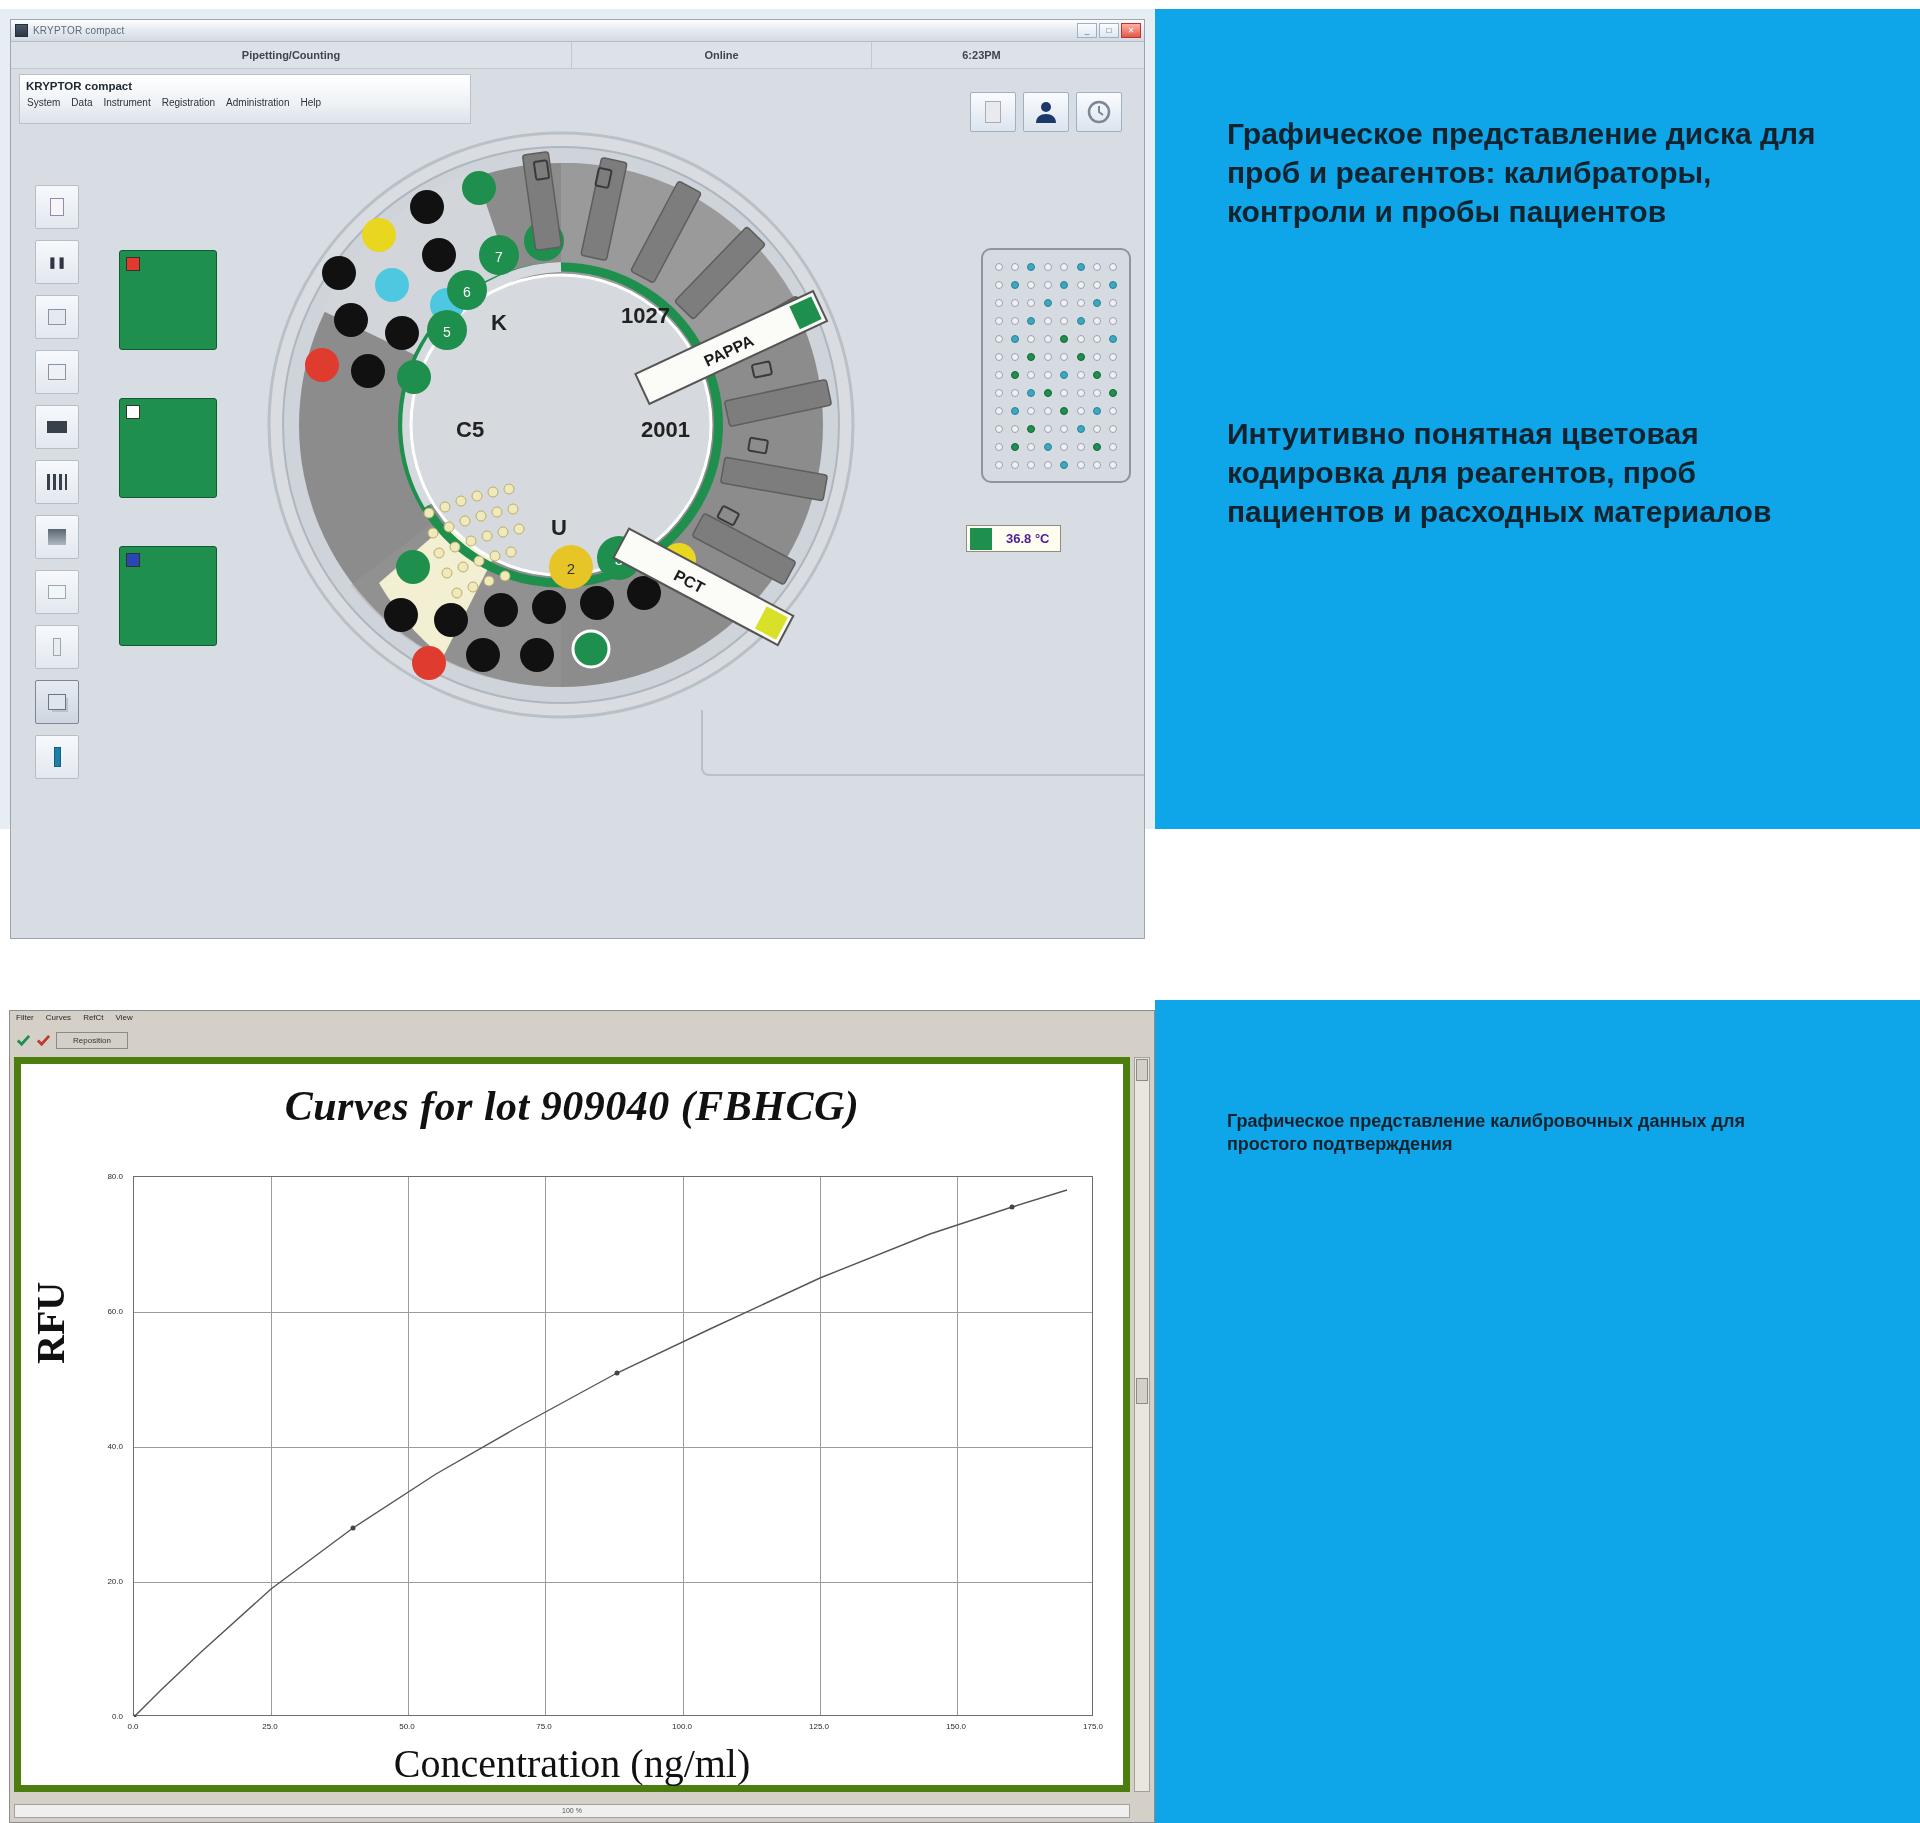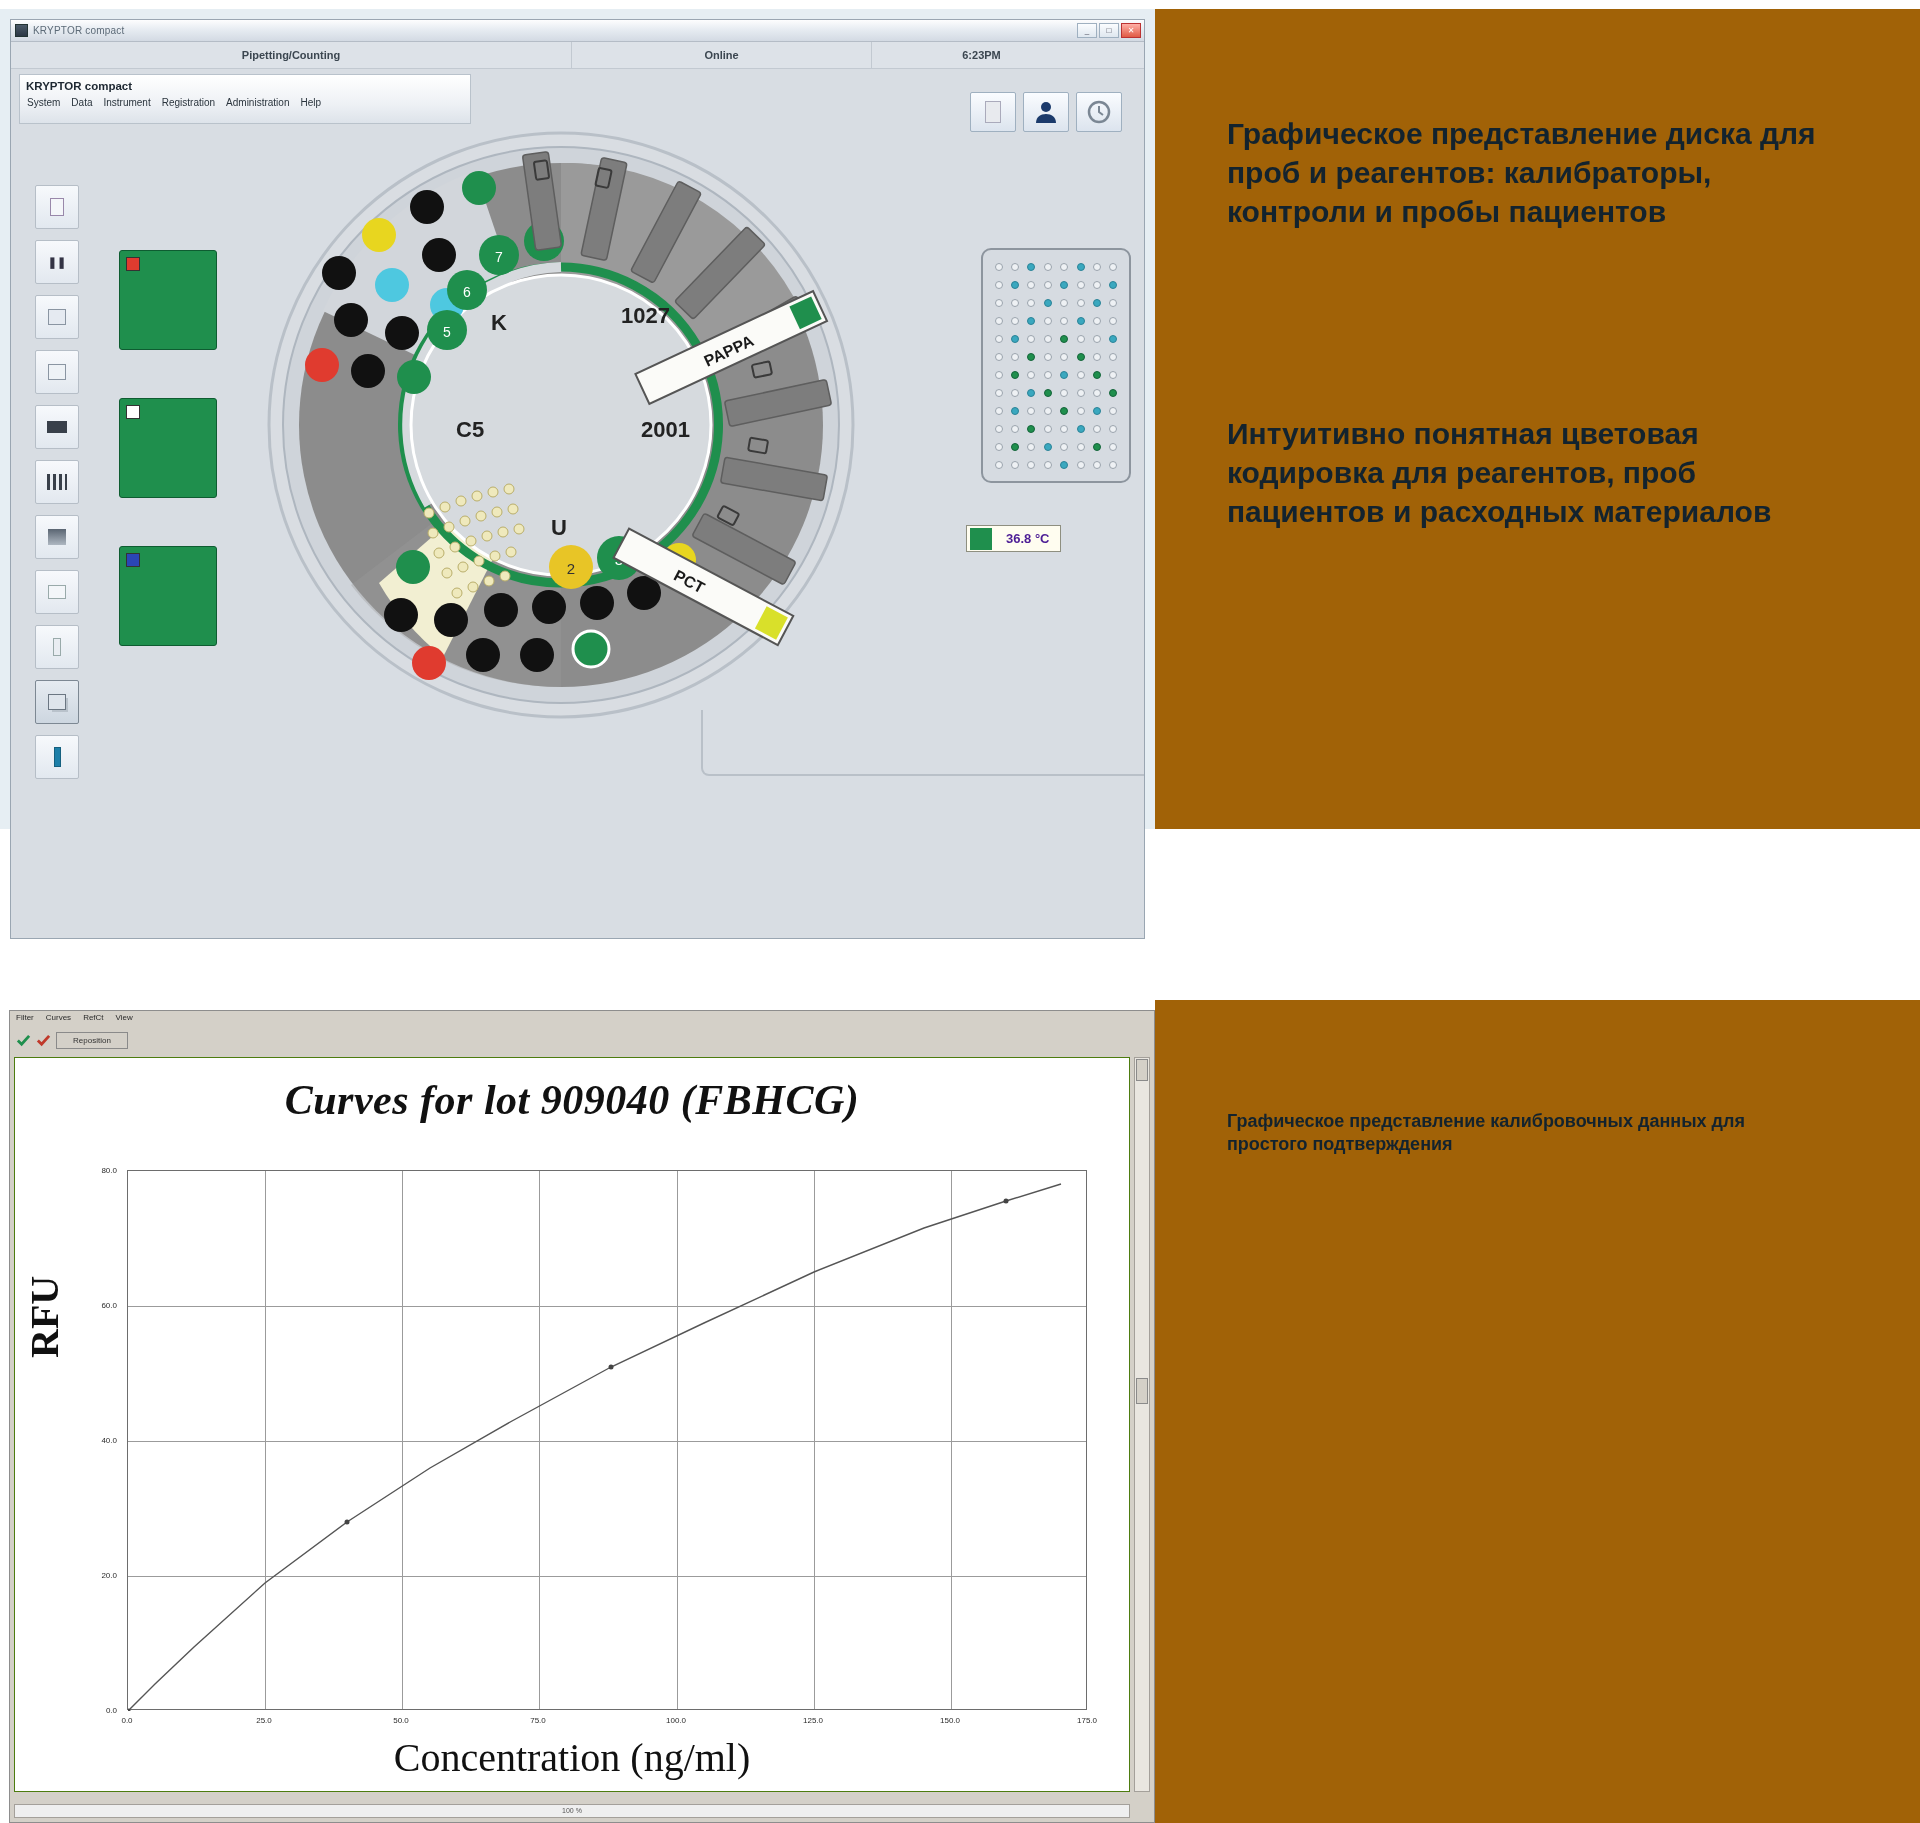--- a/index.html
+++ b/index.html
@@ -11,21 +11,21 @@
     position:relative;
     overflow:hidden;
   }
 
   
   .panel { position:absolute; display:flex; }
   #panel-top { left:0; top:9px; width:1920px; height:820px; }
   #panel-bottom { left:0; top:1000px; width:1920px; height:823px; }
 
   .shot-wrap { position:relative; background:#cfe7f0; }
-  .caption-wrap { background:#a16207; position:relative; }
+  .caption-wrap { background:#0ea5e9; position:relative; }
 
   
   .app-window {
     position:absolute;
     background:#d8dde3;
     border:1px solid #9aa6b2;
     overflow:hidden;
   }
   .titlebar {
     height:22px;
@@ -148,21 +148,21 @@
   .cw-menu span { font-size:8px; color:#2a2a2a; filter:blur(.3px); }
   .cw-toolbar { height:26px; display:flex; align-items:center; gap:5px; padding:0 6px; background:#d4d0c8; }
   .cw-tb-icon { width:15px; height:15px; }
   .cw-tb-btn {
     height:17px; min-width:72px; border:1px solid #8a8a8a;
     background:#d4d0c8; font-size:8px; color:#333;
     display:flex; align-items:center; justify-content:center; filter:blur(.3px);
   }
   .chart-canvas {
     position:absolute; left:4px; top:46px; width:1116px; height:735px;
-    background:#ffffff; border:1px solid #4d7c0f;
+    background:#ffffff; border:7px solid #4d7c0f;
   }
   .chart-title {
     text-align:center; font-family:"Liberation Serif", serif;
     font-style:italic; font-weight:bold; font-size:42px; color:#111;
     margin-top:18px; letter-spacing:.5px;
   }
   .plot-box {
     position:absolute; left:112px; top:112px; width:960px; height:540px;
     border:1px solid #6d6d6d; background:#fff;
   }

